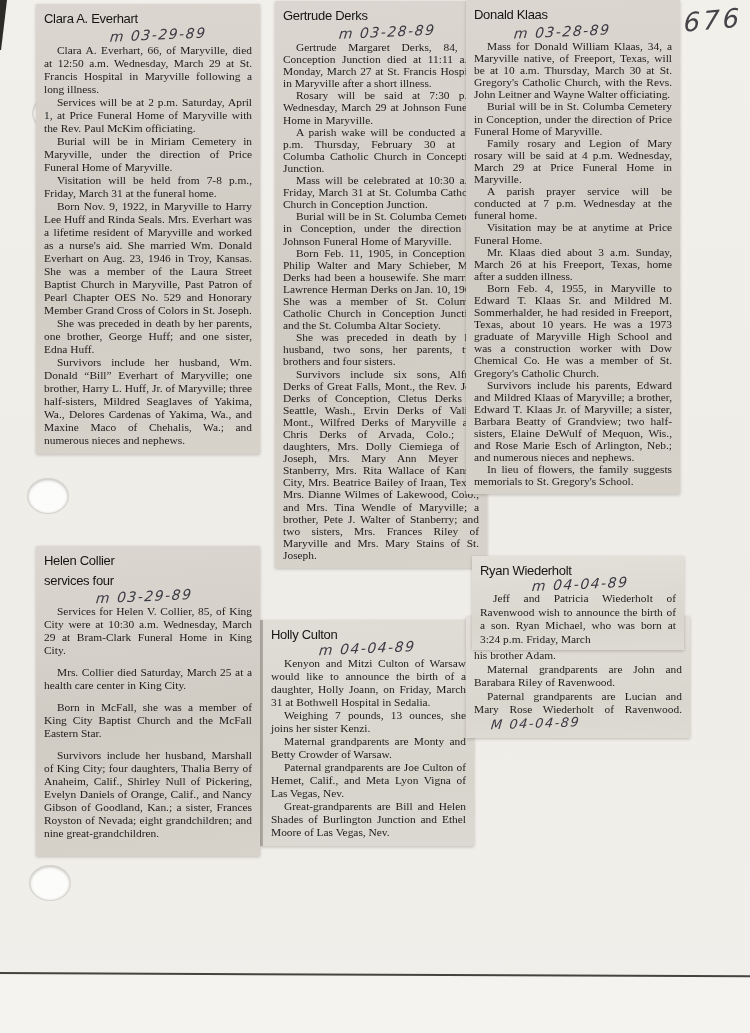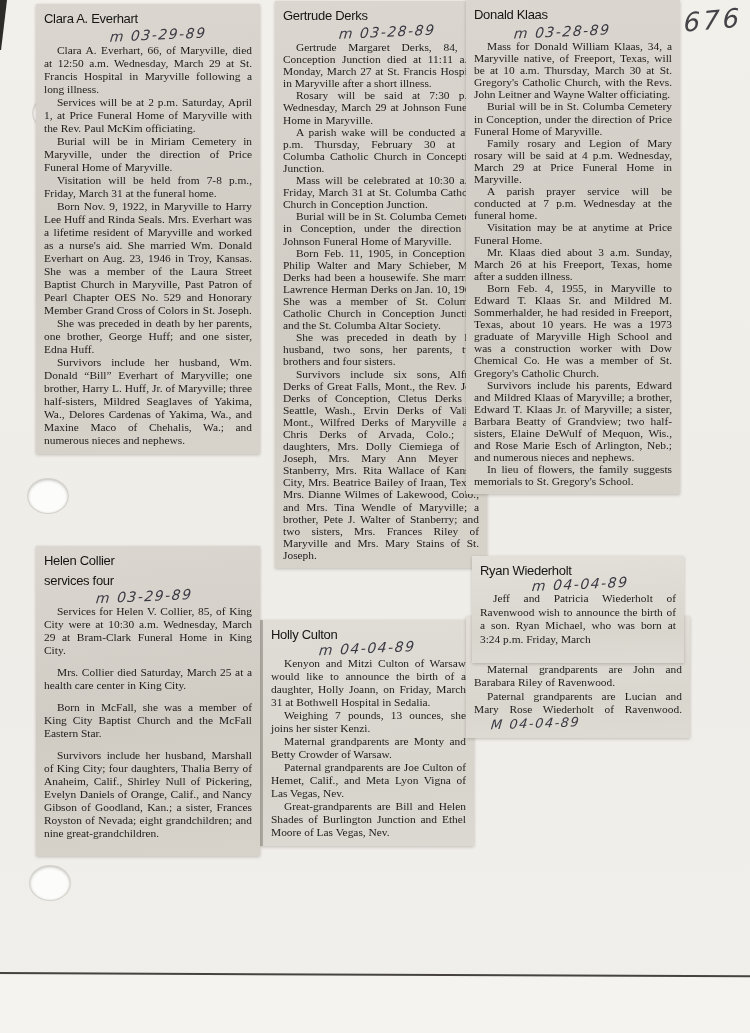--- a/index.html
+++ b/index.html
@@ -42,21 +42,21 @@
   .derks{left:256px;top:1px;width:212px;z-index:1;margin-left:19px;}
   .derks .date-note{padding-left:56px;}
   .derks p{line-height:12.1px;}
   .culton{left:260px;top:620px;width:214px;z-index:2;
           border-left:3px solid rgba(90,85,75,.35);
           background:linear-gradient(178deg,#e0ddd6 0%,#d7d4cc 70%,#dcd9d2 100%);}
   .culton .date-note{padding-left:48px;margin-top:-5px;}
   .klaas{left:466px;top:0px;width:214px;z-index:1;}
   .klaas .date-note{padding-left:40px;}
   .klaas p{line-height:12.1px;}
-  .ryan-top{left:472px;top:556px;width:212px;z-index:3;padding-bottom:17px;}
+  .ryan-top{left:472px;top:556px;width:212px;z-index:3;padding-bottom:4px;}
   .ryan-top .date-note{padding-left:52px;margin-top:-5px;margin-bottom:0;}
   .ryan-bottom{left:466px;top:616px;width:224px;z-index:2;padding-top:6px;}
 </style>
 </head>
 <body>
 
 <div class="sheet"></div>
 <div class="bottom-strip"></div>
 <div class="sheet-line"></div>
 <div class="corner-wedge"></div>

